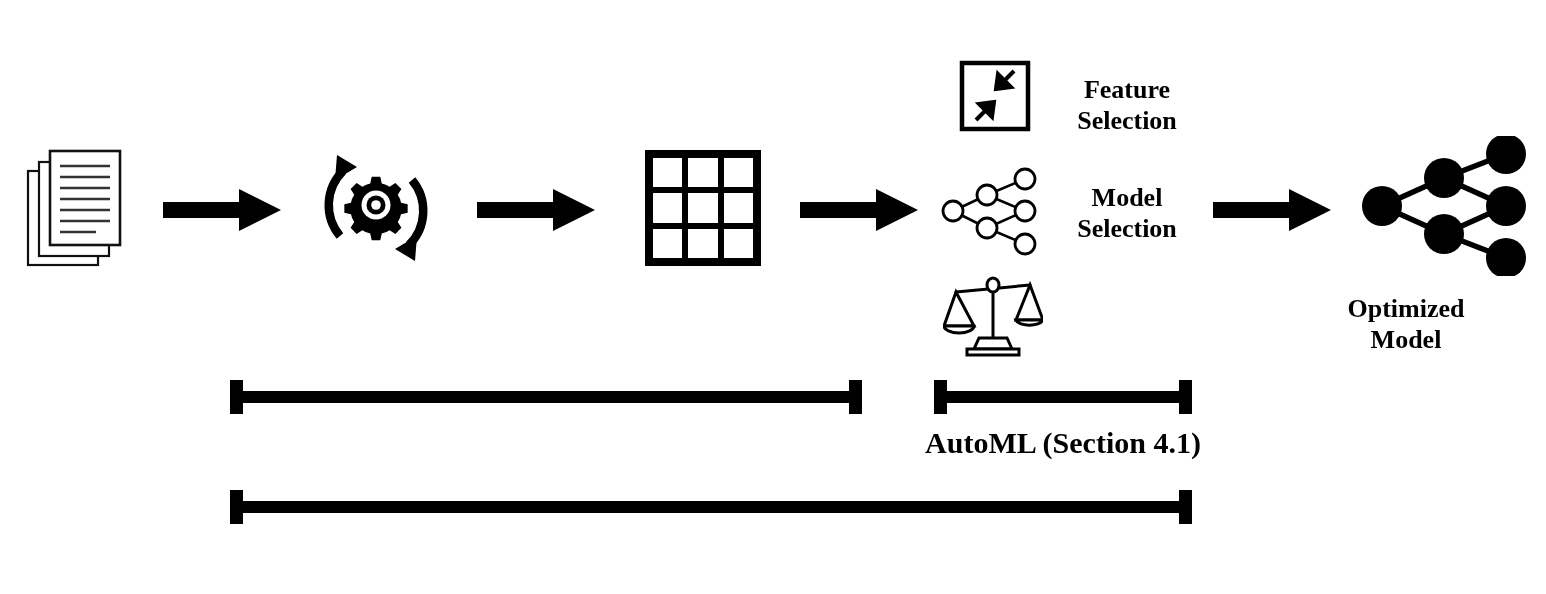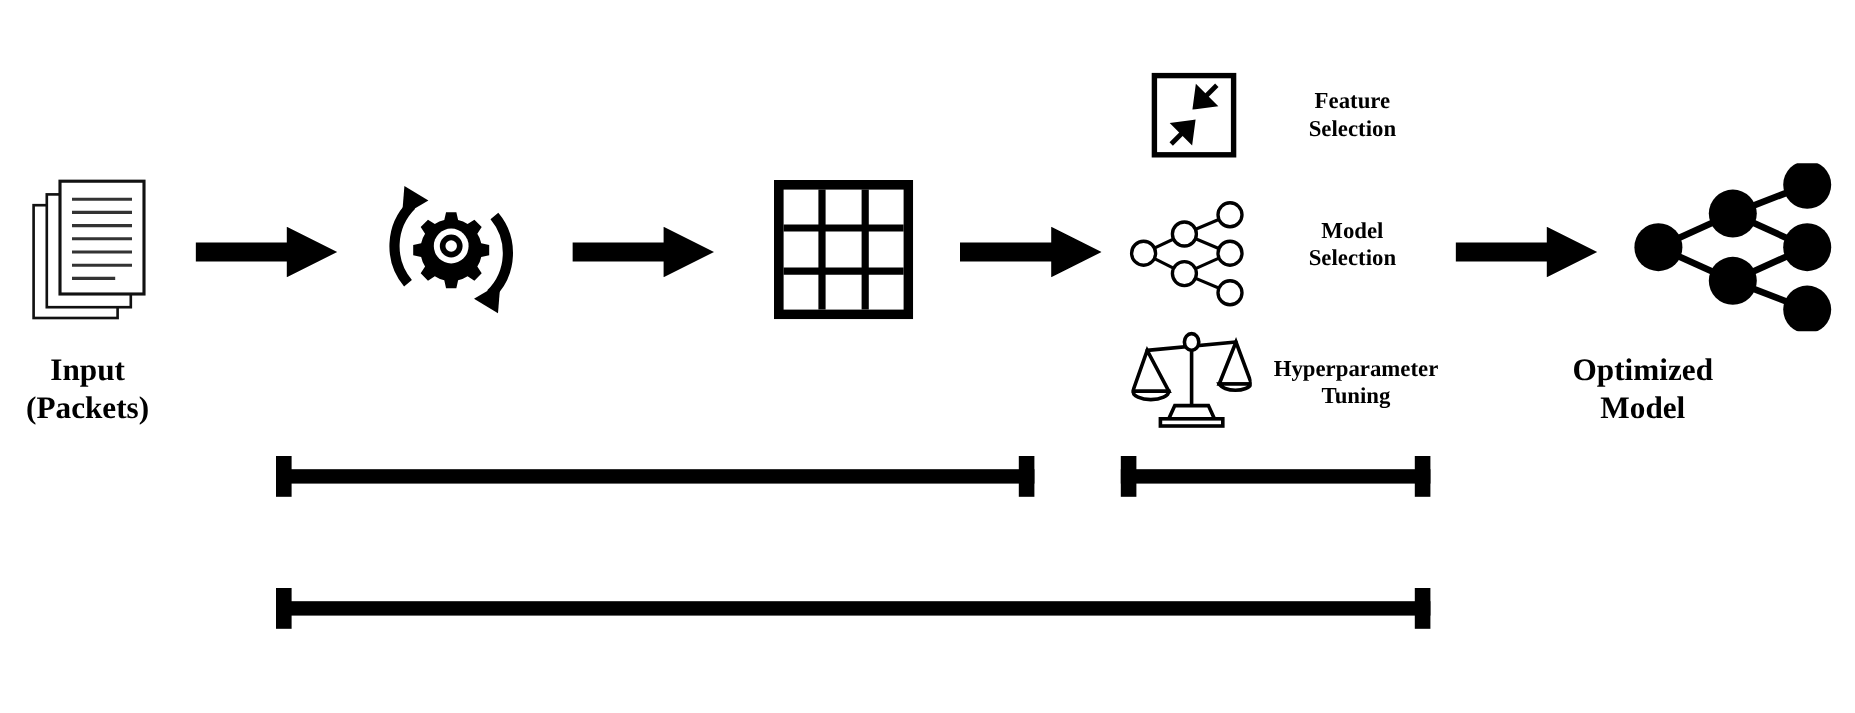--- a/index.html
+++ b/index.html
@@ -29,21 +29,21 @@
     line-height: 1.18;
     color: #000;
     white-space: pre-line;
   }
 
   
   .automl-label {
     position: absolute;
     text-align: center;
     font-weight: bold;
-    font-size: 19px;
+    font-size: 26px;
     line-height: 1.2;
     color: #000;
     white-space: pre-line;
   }
 
   
   .bracket {
     position: absolute;
     height: 34px;
   }
@@ -96,22 +96,20 @@
         <line x1="46" y1="26" x2="96" y2="26"></line>
         <line x1="46" y1="37" x2="96" y2="37"></line>
         <line x1="46" y1="48" x2="96" y2="48"></line>
         <line x1="46" y1="59" x2="96" y2="59"></line>
         <line x1="46" y1="70" x2="96" y2="70"></line>
         <line x1="46" y1="81" x2="96" y2="81"></line>
         <line x1="46" y1="92" x2="82" y2="92"></line>
       </g>
     </svg>
   </div>
-  <div class="stage-label" style="left:0px; top:294px; width:146px;">Input
-(Packets)</div>
 
   <div class="icon-box" style="left:163px; top:189px;">
     <svg width="118" height="42" viewBox="0 0 118 42">
       <polygon points="0,13 76,13 76,0 118,21 76,42 76,29 0,29" fill="#000"></polygon>
     </svg>
   </div>
 
   <div class="icon-box" style="left:315px; top:147px;">
     <svg width="122" height="122" viewBox="0 0 122 122">
 
@@ -220,22 +218,20 @@
       <path d="M 13 16 L 1 50 L 31 50 Z" fill="#ffffff" stroke="#000" stroke-width="3"></path>
       <path d="M 1 50 A 15 7 0 0 0 31 50 Z" fill="#ffffff" stroke="#000" stroke-width="3"></path>
 
       <path d="M 87 9 L 73 44 L 100 44 Z" fill="#ffffff" stroke="#000" stroke-width="3"></path>
       <path d="M 73 44 A 14 7 0 0 0 100 44 Z" fill="#ffffff" stroke="#000" stroke-width="3"></path>
 
       <path d="M 36 62 L 64 62 L 69 73 L 31 73 Z" fill="#ffffff" stroke="#000" stroke-width="3"></path>
       <rect x="24" y="73" width="52" height="6" fill="#ffffff" stroke="#000" stroke-width="3"></rect>
     </svg>
   </div>
-  <div class="automl-label" style="left:1040px; top:297px; width:180px;">Hyperparameter
-Tuning</div>
 
   <div class="icon-box" style="left:1213px; top:189px;">
     <svg width="118" height="42" viewBox="0 0 118 42">
       <polygon points="0,13 76,13 76,0 118,21 76,42 76,29 0,29" fill="#000"></polygon>
     </svg>
   </div>
 
   <div class="icon-box" style="left:1358px; top:136px;">
     <svg width="172" height="140" viewBox="0 0 172 140">
       <g stroke="#000" stroke-width="5.5">
@@ -249,34 +245,35 @@
       <g fill="#000">
         <circle cx="24" cy="70" r="20"></circle>
         <circle cx="86" cy="42" r="20"></circle>
         <circle cx="86" cy="98" r="20"></circle>
         <circle cx="148" cy="18" r="20"></circle>
         <circle cx="148" cy="70" r="20"></circle>
         <circle cx="148" cy="122" r="20"></circle>
       </g>
     </svg>
   </div>
-  <div class="stage-label" style="left:1261px; top:294px; width:216px;">Optimized
+  <div class="stage-label" style="left:1298px; top:294px; width:216px;">Optimized
 Model</div>
 
   <div class="bracket" style="left:230px; top:380px; width:632px;">
     <div class="cap left"></div>
     <div class="bar"></div>
     <div class="cap right"></div>
   </div>
 
   <div class="bracket" style="left:934px; top:380px; width:258px;">
     <div class="cap left"></div>
     <div class="bar"></div>
     <div class="cap right"></div>
   </div>
+  <div class="bracket-label" style="left:880px; top:426px; width:366px;">AutoML (Section 4.1)</div>
 
   <div class="bracket" style="left:230px; top:490px; width:962px;">
     <div class="cap left"></div>
     <div class="bar"></div>
     <div class="cap right"></div>
   </div>
 
 </div>
 
 </body></html>

